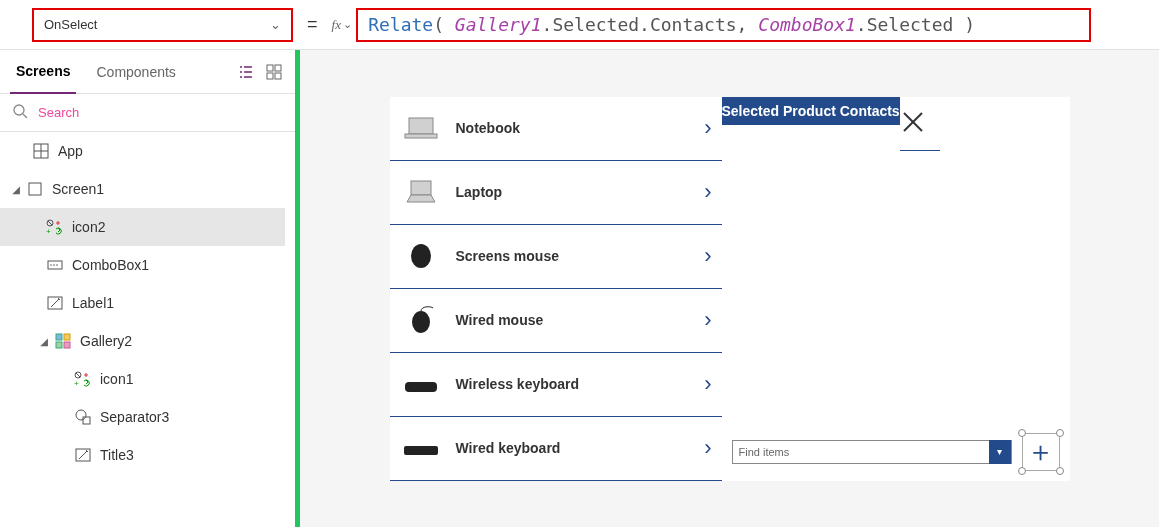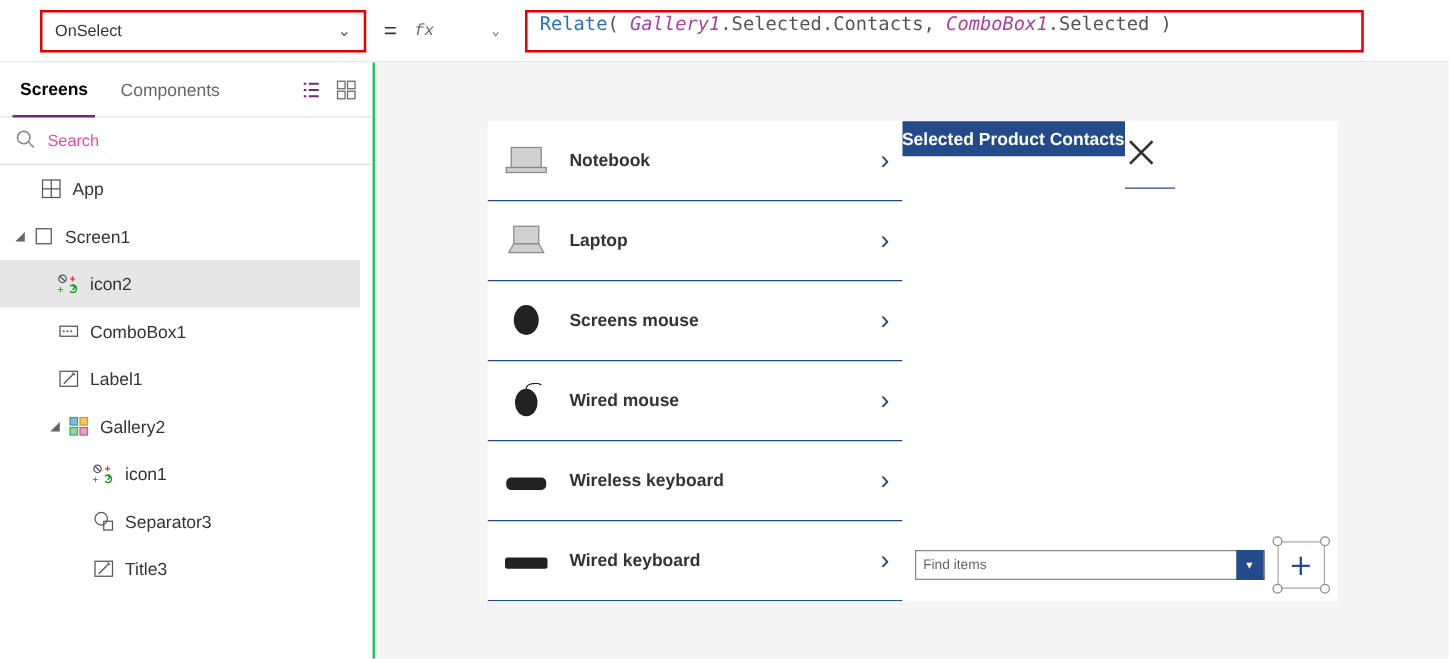--- a/index.html
+++ b/index.html
@@ -3,32 +3,32 @@
 <meta charset="utf-8">
 <style>
 * { box-sizing: border-box; margin: 0; padding: 0; }
 body { font-family: "Segoe UI", Arial, sans-serif; font-size: 13px; color: #333; background: #fff; width: 1159px; height: 527px; overflow: hidden; }
 
 
 .formula-bar { display: flex; align-items: center; height: 50px; border-bottom: 1px solid #e1e1e1; padding: 0 8px; }
 .prop-select { border: 2px solid #e30000; background: #fff; width: 261px; height: 34px; display: flex; align-items: center; padding: 0 10px; margin-left: 24px; justify-content: space-between; }
 .prop-select .chev { color: #666; }
 .eq { margin: 0 14px; color: #333; font-size: 18px; }
-.fx-box { display: flex; align-items: center; color: #666; font-style: italic; margin-right: 20px; font-family: Liberation Mono, monospace; gap: 44px; }
+.fx-box { display: flex; align-items: center; color: #666; font-style: italic; margin-right: 4px; font-family: Liberation Serif, serif; }
 .fx-box .chev2 { font-style: normal; color: #666; margin-left: 2px; font-size: 11px; }
-.formula-input { border: 2px solid #e30000; height: 34px; flex: 1; display: flex; padding: 0 10px; margin-right: 60px; font-family: Consolas, monospace; font-size: 15px; }
+.formula-input { border: 2px solid #e30000; height: 34px; flex: 1; display: flex; align-items: center; padding: 0 10px; margin-right: 60px; font-family: Consolas, monospace; font-size: 18px; }
 .tok-fn { color: #2f6db5; }
 .tok-id { color: #a642a6; font-style: italic; }
 .tok-plain { color: #555; }
 
 
 .main { display: flex; height: calc(100% - 50px); }
 
 
-.left-panel { width: 300px; border-right: 2px solid #22c55e; background: #fff; position: relative; }
+.left-panel { width: 300px; border-right: 5px solid #22c55e; background: #fff; position: relative; }
 .tabs { display: flex; align-items: center; height: 44px; padding: 0 10px; border-bottom: 1px solid #e1e1e1; }
 .tab { padding: 0 6px; font-size: 14px; color: #666; height: 44px; display: flex; align-items: center; margin-right: 14px; }
 .tab.active { color: #000; font-weight: 600; border-bottom: 2px solid #742774; }
 .tabs .spacer { flex: 1; }
 .tabs .tool { width: 22px; height: 22px; display: flex; align-items: center; justify-content: center; color: #555; margin-left: 6px; }
 .search { display: flex; align-items: center; height: 38px; border-bottom: 1px solid #e1e1e1; padding: 0 12px; color: #ec4899; }
 .search .mag { margin-right: 10px; }
 .tree { position: relative; overflow-y: auto; height: calc(100% - 82px); padding-right: 10px; }
 .tree::-webkit-scrollbar { width: 10px; }
 .tree::-webkit-scrollbar-thumb { background: #c9c9c9; border-radius: 4px; }

